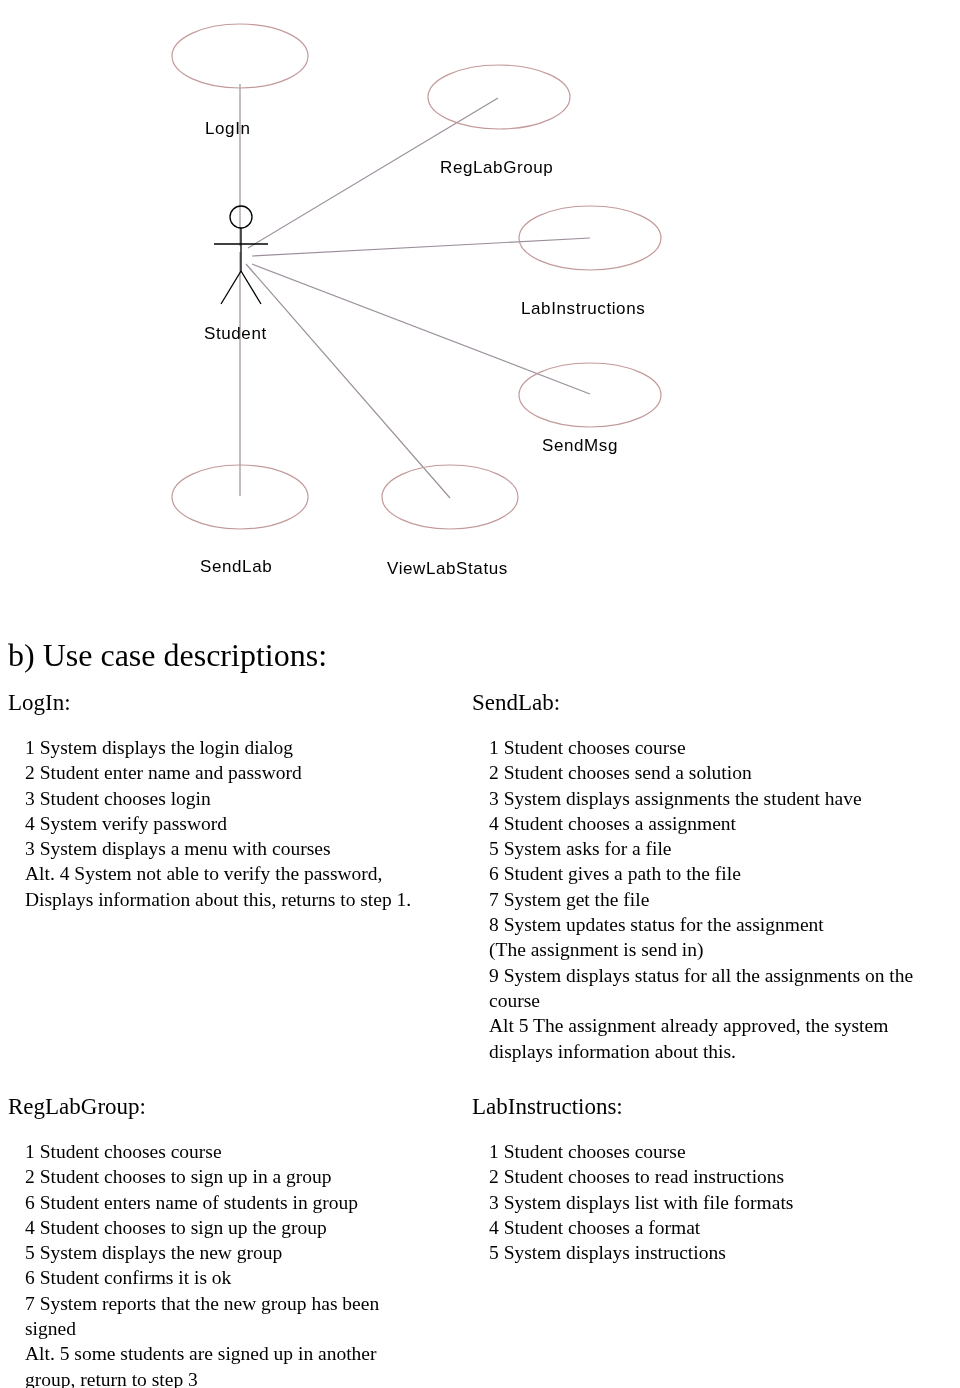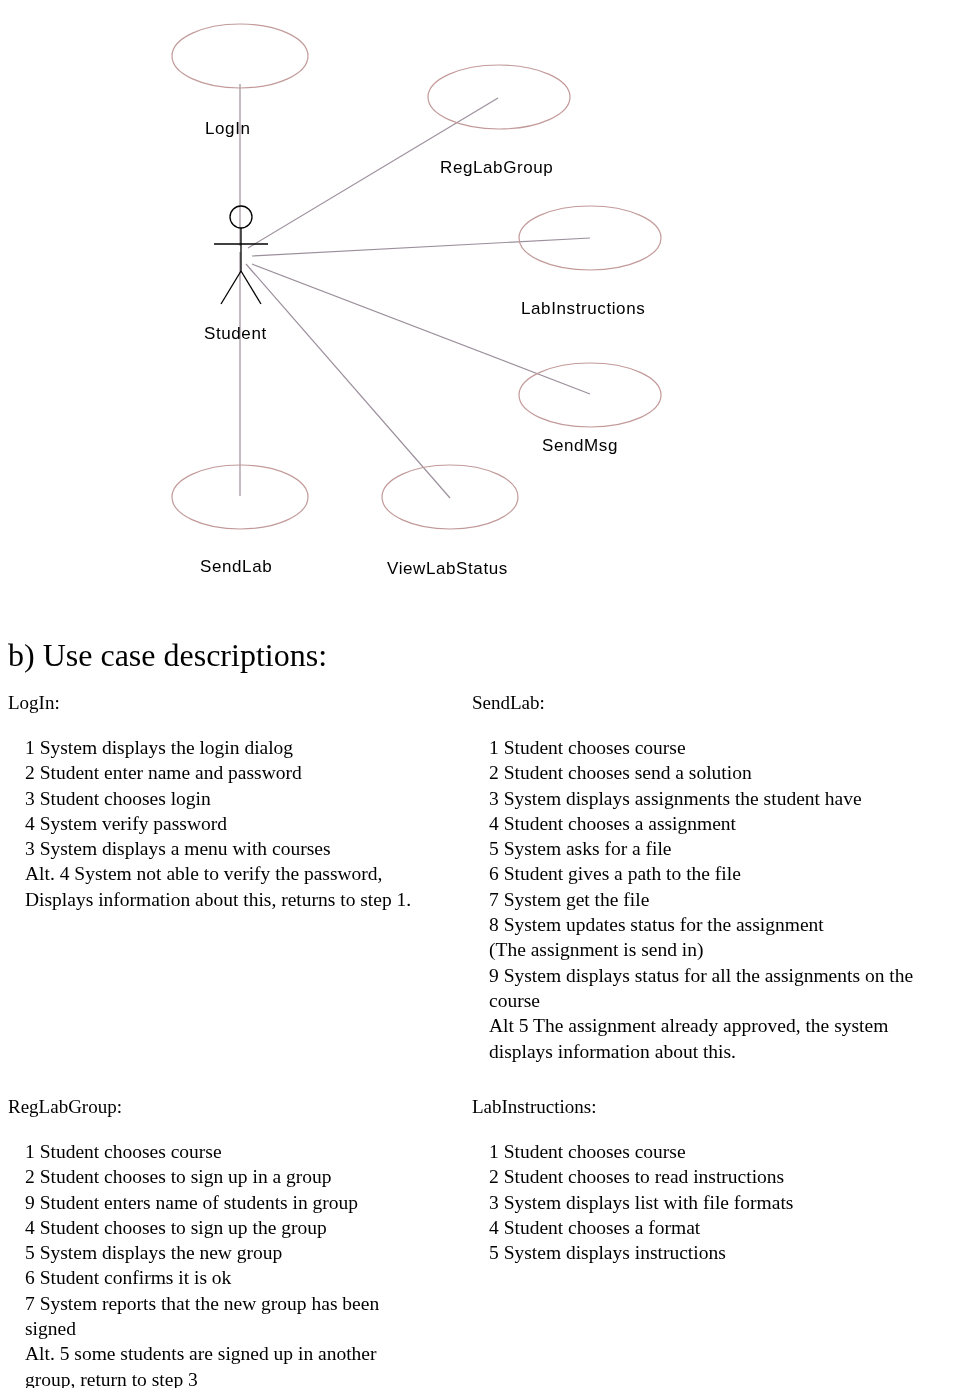--- a/index.html
+++ b/index.html
@@ -49,21 +49,21 @@
     line-height: 30px;
   }
   .col {
     position: absolute;
     font-size: 19.5px;
     line-height: 25.3px;
   }
   .col-left  { left: 8px;  width: 430px; }
   .col-right { left: 472px; width: 470px; }
   .uc-title {
-    font-size: 19px;
+    font-size: 23px;
     line-height: 30px;
     margin: 0 0 2px 0;
     font-weight: normal;
   }
   .steps {
     margin: 17px;
     padding: 0;
     list-style: none;
   }
   .steps li {
@@ -134,21 +134,21 @@
       <li>Alt. 4 System not able to verify the password,</li>
       <li>Displays information about this, returns to step 1.</li>
     </ul>
   </div>
 
   <div class="col col-left" style="top:492px;">
     <div class="uc-title">RegLabGroup:</div>
     <ul class="steps">
       <li>1 Student chooses course</li>
       <li>2 Student chooses to sign up in a group</li>
-      <li>9 Student enters name of students in group</li>
+      <li>6 Student enters name of students in group</li>
       <li>4 Student chooses to sign up the group</li>
       <li>5 System displays the new group</li>
       <li>6 Student confirms it is ok</li>
       <li>7 System reports that the new group has been signed</li>
       <li>Alt. 5 some students are signed up in another</li>
       <li>group, return to step 3</li>
       <li>Alt. 5 some students are not registered on the course</li>
     </ul>
   </div>
 

